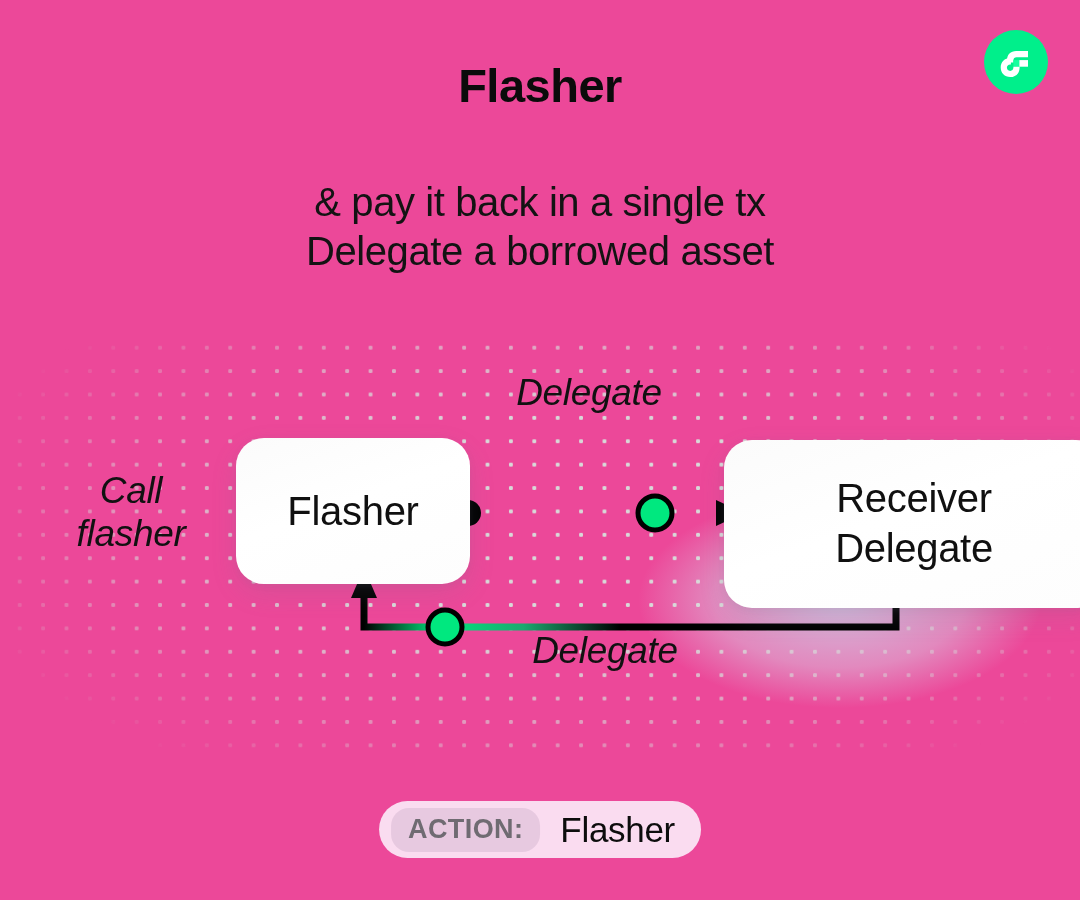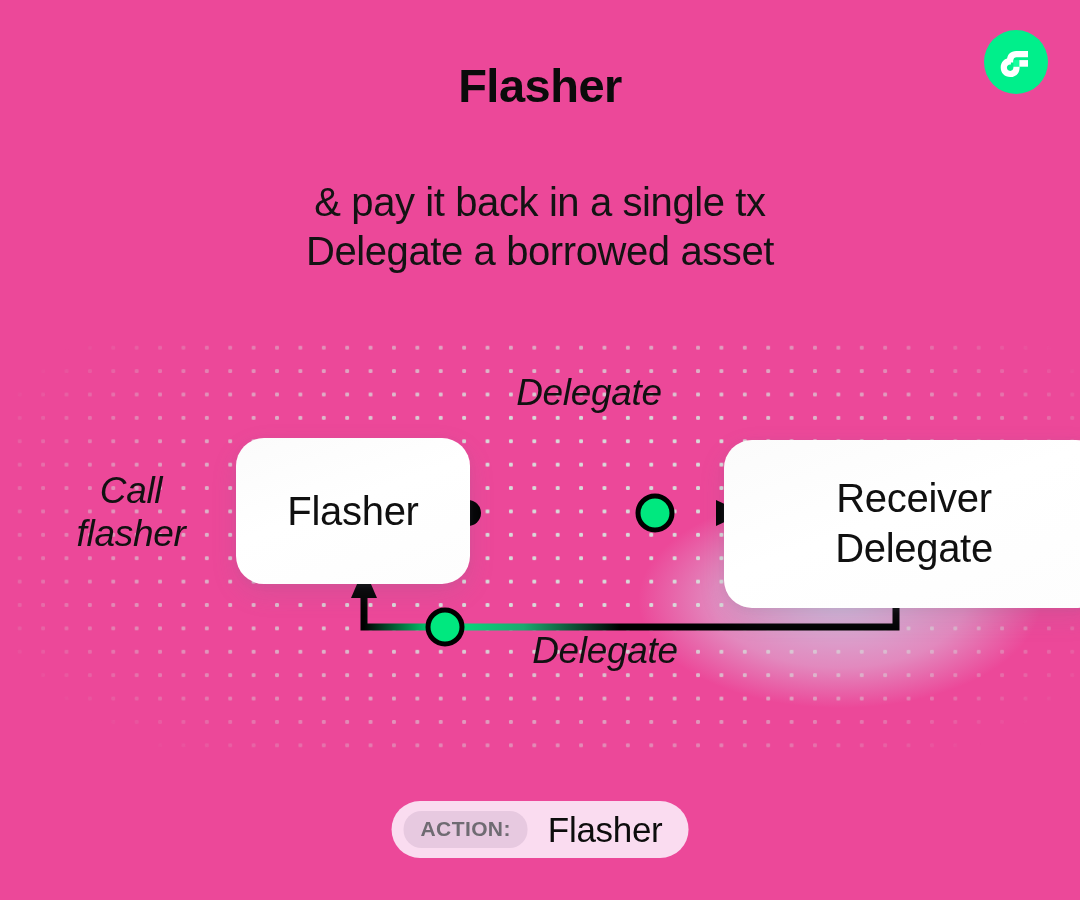--- a/index.html
+++ b/index.html
@@ -176,21 +176,21 @@
     border-radius: 29px;
     display: flex;
     align-items: center;
     padding: 0 26px 0 12px;
     gap: 20px;
   }
   .badge-chip {
     background: #e7c9e0;
     border-radius: 18px;
     padding: 6px 17px 7px;
-    font-size: 21px;
+    font-size: 27px;
     font-weight: bold;
     color: #6f6b72;
     letter-spacing: 0.4px;
   }
   .badge-value {
     font-size: 35px;
     font-weight: 300;
     color: #0d0d0d;
     letter-spacing: -0.3px;
   }

